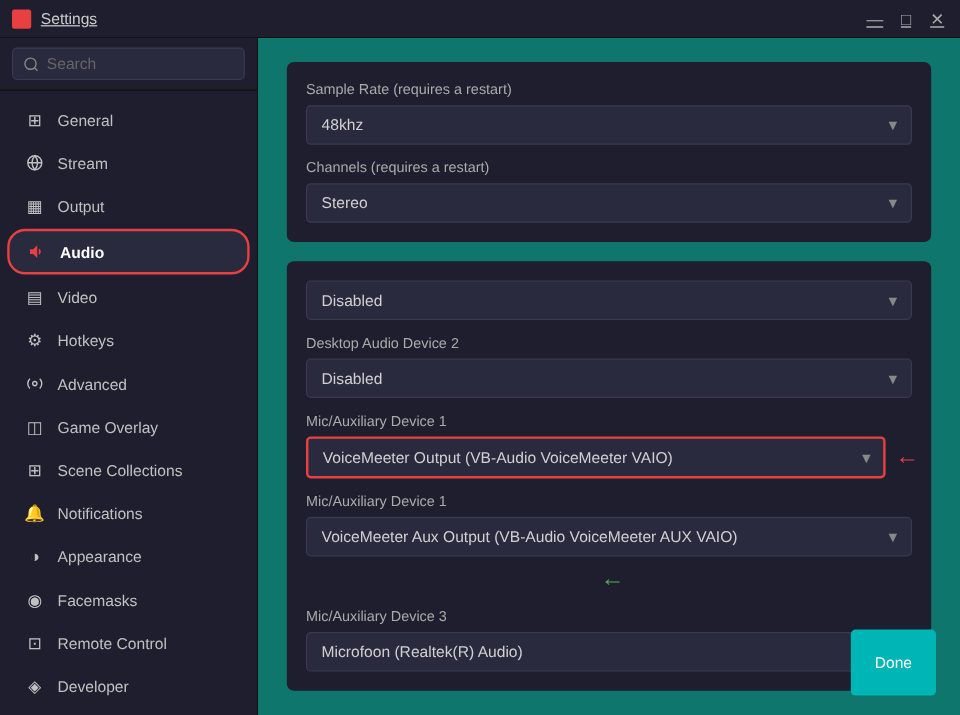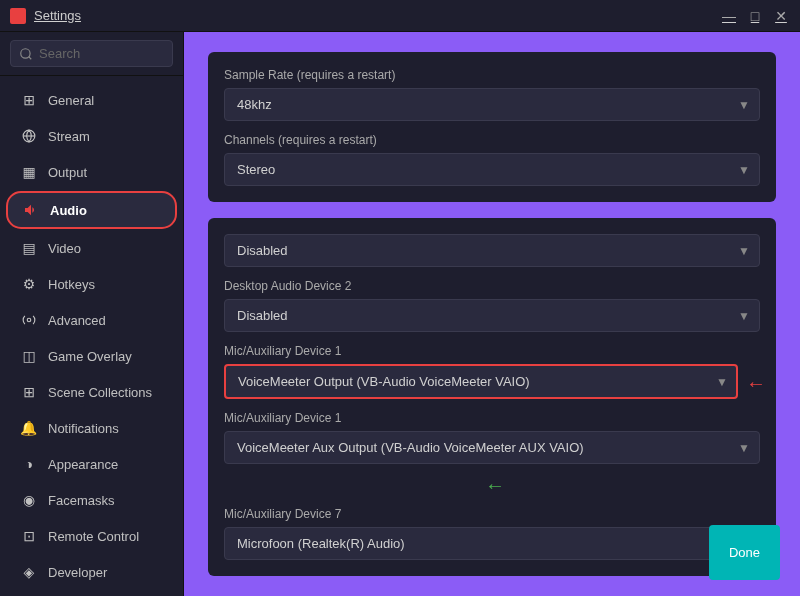--- a/index.html
+++ b/index.html
@@ -56,21 +56,21 @@
     }
 
     
     .main-container {
       display: flex;
       height: calc(596px - 32px);
     }
 
     
     .sidebar {
-      width: 184px;
+      width: 215px;
       background: #1e1e2e;
       border-right: 1px solid #111;
       display: flex;
       flex-direction: column;
       flex-shrink: 0;
       overflow-y: auto;
       padding-bottom: 8px;
     }
 
     .search-container {
@@ -131,21 +131,21 @@
       flex-shrink: 0;
       font-size: 14px;
     }
     .nav-label {
       font-size: 13px;
     }
 
     
     .content-area {
       flex: 1;
-      background: #8b5cf6;
+      background: #0f766e;
       padding: 20px 24px;
       overflow-y: auto;
       position: relative;
     }
 
     .section-group {
       background: #1e1e2e;
       border-radius: 6px;
       padding: 16px;
       margin-bottom: 16px;
@@ -386,21 +386,21 @@
       <div style="display:flex;align-items:center;gap:8px;flex-direction:column;">
         <div class="select-wrapper" style="flex:1;">
           <select class="select-box">
             <option>VoiceMeeter Aux Output (VB-Audio VoiceMeeter AUX VAIO)</option>
           </select>
           <span class="select-arrow">▼</span>
         </div>
         <span style="color:#4caf50;font-size:20px;font-weight:bold;margin-right:-6px;">←</span>
       </div>
 
-      <div class="field-label">Mic/Auxiliary Device 7</div>
+      <div class="field-label">Mic/Auxiliary Device 3</div>
       <div class="select-wrapper">
         <select class="select-box">
           <option>Microfoon (Realtek(R) Audio)</option>
         </select>
         <span class="select-arrow">▼</span>
       </div>
 
     </div>
 
     <div class="done-btn-container">

